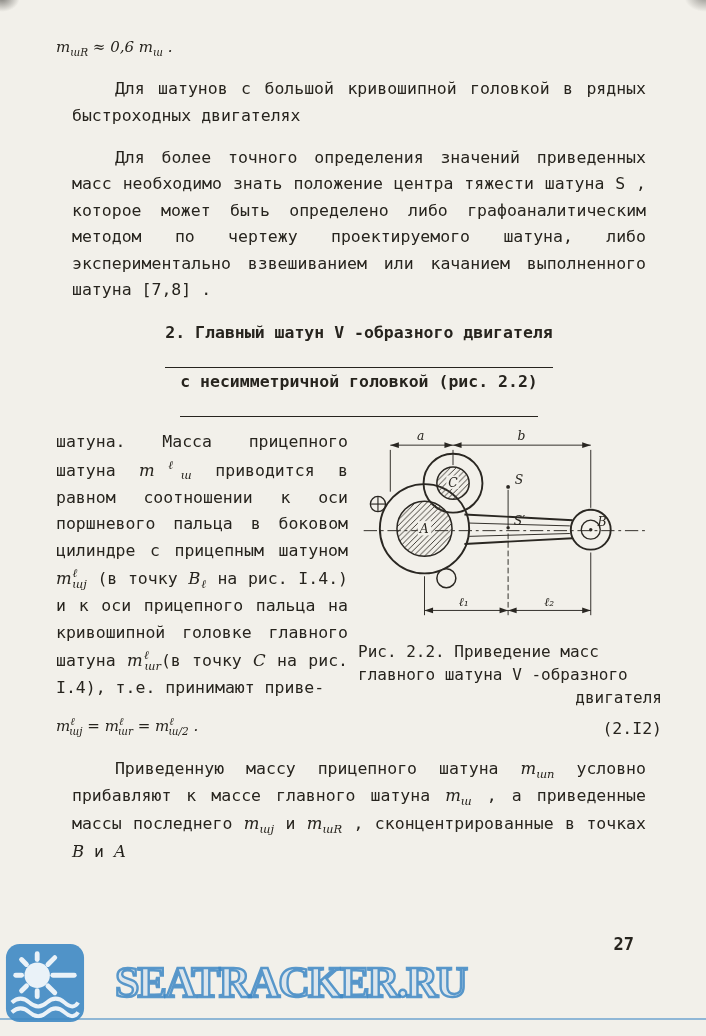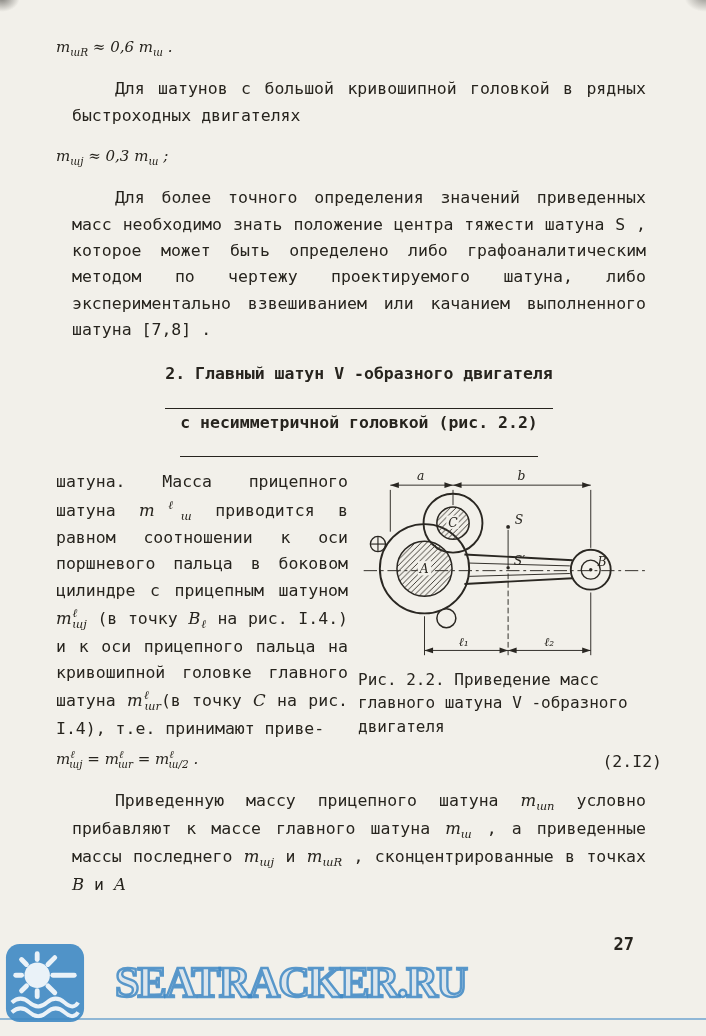--- a/index.html
+++ b/index.html
@@ -47,22 +47,22 @@
   }
   .heading .hl{
     display:inline-block;
     border-bottom:1.6px solid #27241e;
     padding-bottom:19px;
   }
   .fig-row{ display:flex; margin-top:2px; }
   .fig-col-text{ width:292px; flex:0 0 292px; }
   .fig-col-fig{ flex:1; padding-left:10px; }
   .fig-svg{ width:100%; display:block; }
-  .fig-caption{ font-size:16px; line-height:1.45; margin-top:4px; text-align:left; }
-  .fig-caption .cap3{ text-align:left; }
+  .fig-caption{ font-size:16px; line-height:1.45; margin-top:16px; text-align:left; }
+  .fig-caption .cap3{ text-align:right; }
   .eq-row{ position:relative; margin:4px 0 6px; }
   .eq-num{
     position:absolute; right:0; top:3px;
     font-family:"DejaVu Sans Mono", monospace; font-style:normal; font-size:16.5px;
   }
   .page-number{
     position:absolute; right:72px; bottom:82px;
     font-size:17px; font-weight:bold;
   }
   .watermark{
@@ -91,21 +91,20 @@
 </style>
 </head>
 <body>
 
 <div class="page-inner">
 
   <div class="formula-line"><span>m</span><sub class="fx">шR</sub><span> ≈ 0,6 </span><span>m</span><sub class="fx">ш</sub><span> .</span></div>
 
   <p class="indent">Для шатунов с большой кривошипной головкой в рядных быстроходных двигателях</p>
 
-  <div class="formula-line"><span>m</span><sub class="fx">шj</sub><span> ≈ 0,3 </span><span>m</span><sub class="fx">ш</sub><span> ;</span></div>
 
   <p class="indent">Для более точного определения значений приведенных масс необходимо знать положение центра тяжести шатуна S , которое может быть определено либо графоаналитическим методом по чертежу проектируемого шатуна, либо экспериментально взвешиванием или качанием выполненного шатуна [7,8] .</p>
 
   <div class="heading">
     <span class="hl">2. Главный шатун V -образного двигателя</span><br>
     <span class="hl">с несимметричной головкой (рис. 2.2)</span>
   </div>
 
 
   <div class="fig-row">

